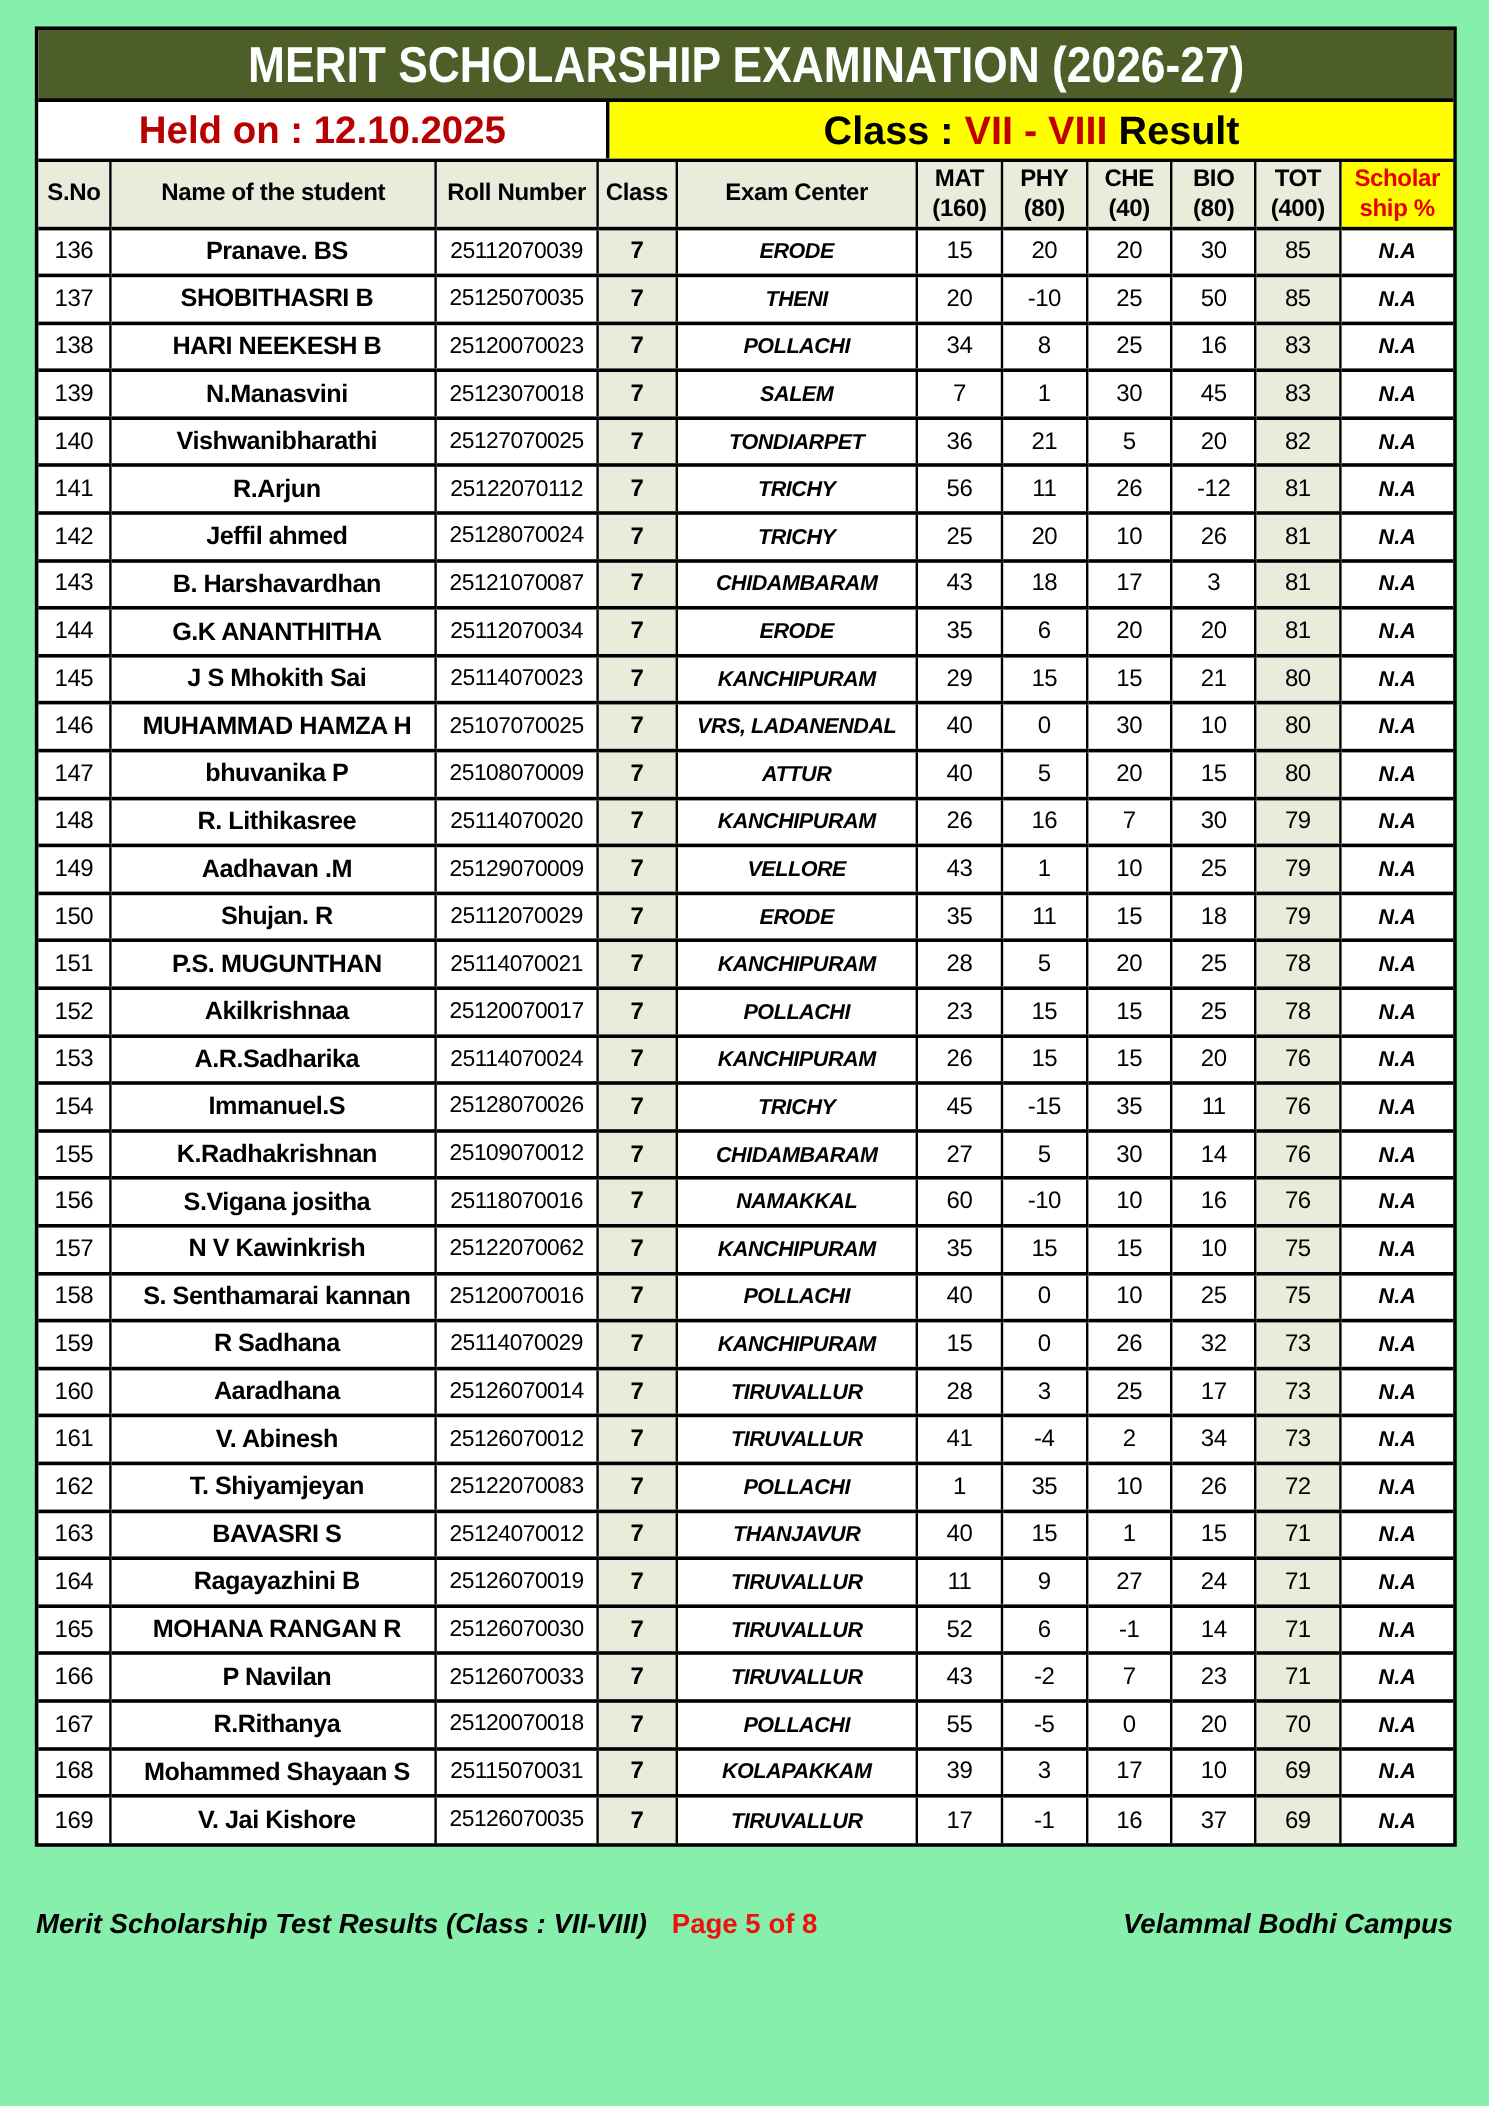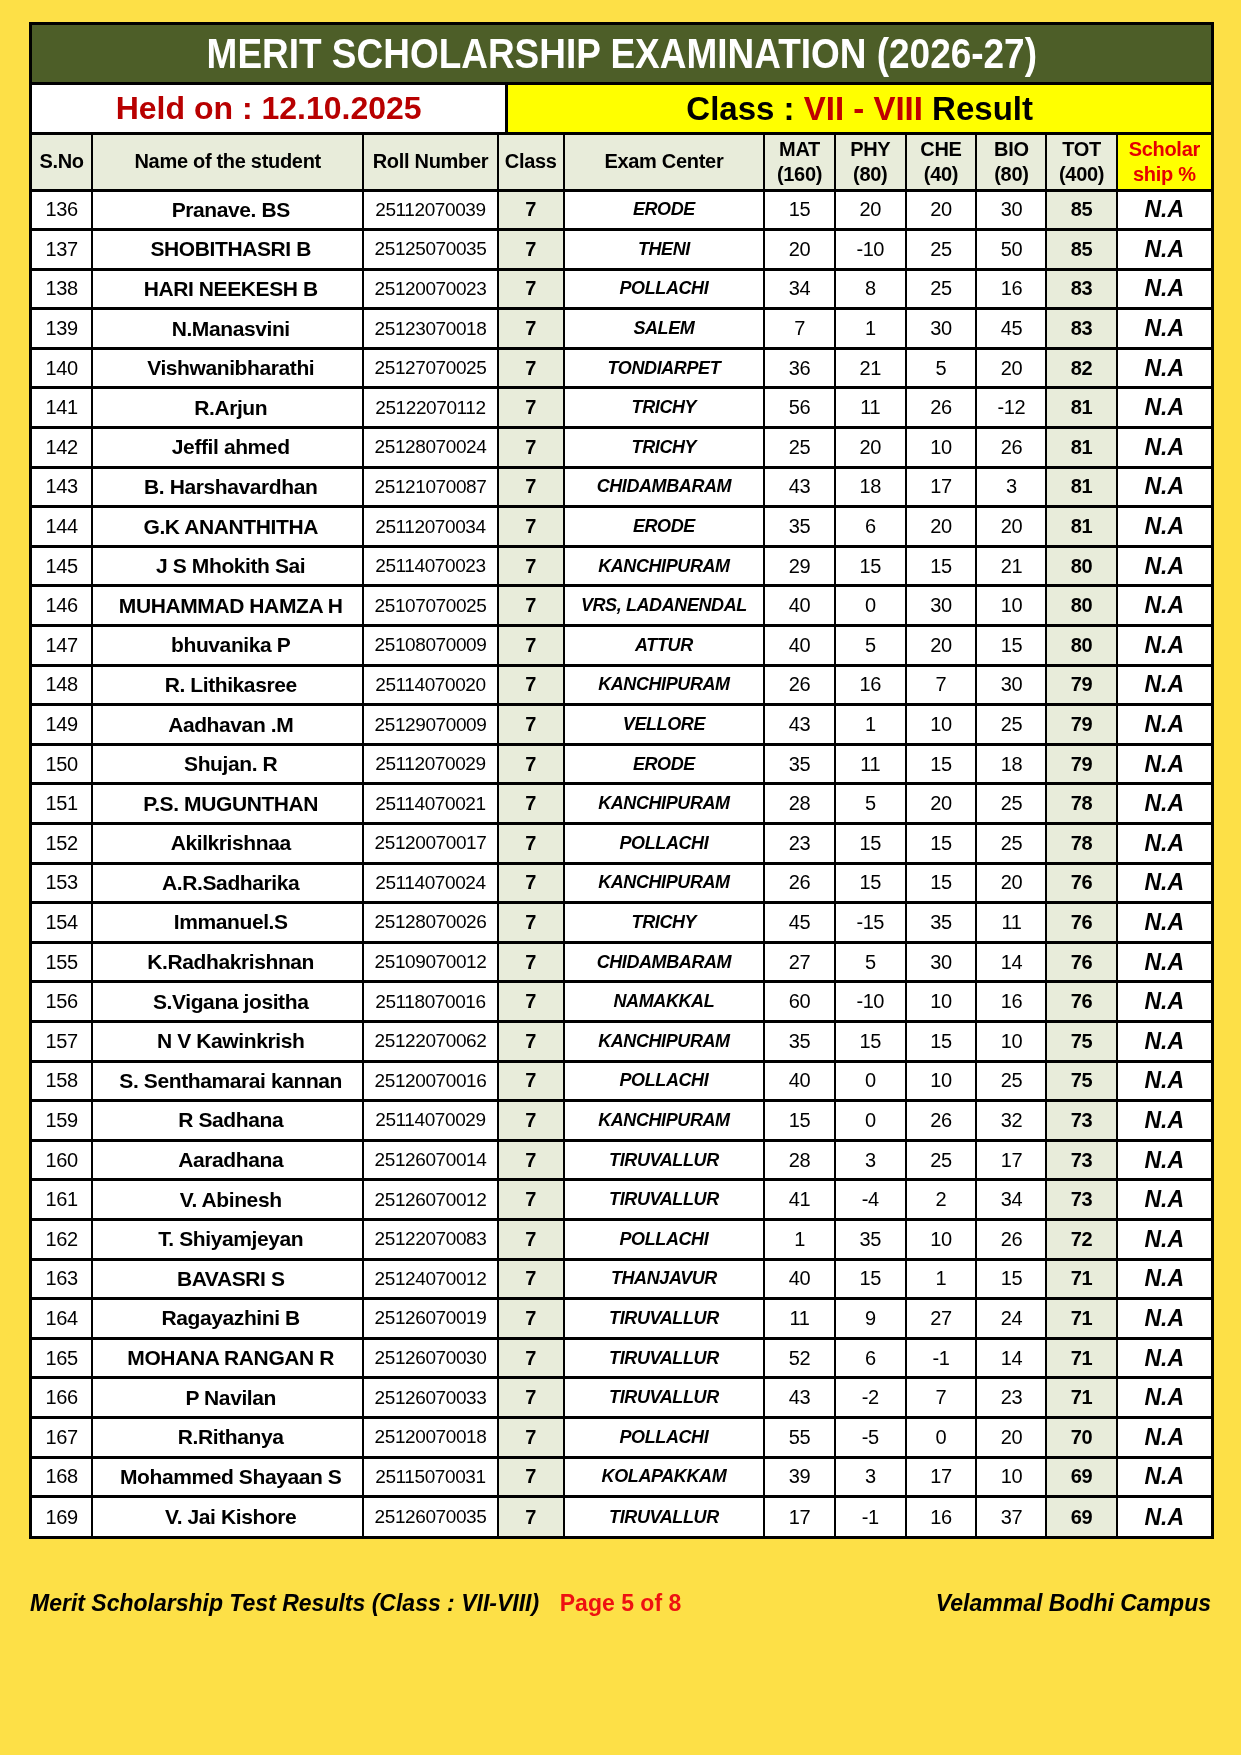--- a/index.html
+++ b/index.html
@@ -3,21 +3,21 @@
 <meta charset="utf-8">
 <style>
   * { margin:0; padding:0; box-sizing:border-box; }
   html,body { background:#ffffff; }
   body {
     width:1241px; height:1755px;
     font-family:"Liberation Sans", sans-serif;
     position:relative;
     color:#000;
   }
-  .sheet { position:absolute; inset:0; background:#fde047; }
+  .sheet { position:absolute; inset:0; background:#86efac; }
 
   .tablewrap {
     position:absolute; left:29px; top:22px; width:1185px;
     border:3px solid #000; background:#fff;
   }
 
   
   .titlebar {
     background:#4d5e28; color:#ffffff;
     border-bottom:3px solid #000;
@@ -61,22 +61,22 @@
     white-space:pre-line; line-height:1.25; letter-spacing:-0.3px;
   }
   thead th.h-sch { background:#ffff00; color:#e60000; }
 
   tbody td { height:39.6px; text-align:center; vertical-align:middle; font-size:20px; letter-spacing:-0.4px; }
   td.c-sno  { font-size:20px; }
   td.c-name { text-align:center; padding-left:6px; font-weight:bold; font-size:21px; }
   td.c-roll { font-size:19px; }
   td.c-cls  { background:#e8ecda; font-weight:bold; }
   td.c-center { font-weight:bold; font-style:italic; font-size:18px; }
-  td.c-tot  { background:#e8ecda; font-weight:bold; }
-  td.c-sch  { font-weight:bold; font-style:italic; font-size:23px; letter-spacing:0; }
+  td.c-tot  { background:#e8ecda; font-weight:normal; }
+  td.c-sch  { font-weight:bold; font-style:italic; font-size:18px; letter-spacing:0; }
 
   
   .footer-left, .footer-center, .footer-right {
     position:absolute; top:1590px; font-size:23px; font-weight:bold; white-space:nowrap;
   }
   .footer-left  { left:30px;  font-style:italic; color:#000; }
   .footer-center{ left:0; width:100%; text-align:center; color:#ee1111; }
   .footer-right { right:30px; font-style:italic; color:#000; text-align:right; }
 </style>
 </head>

